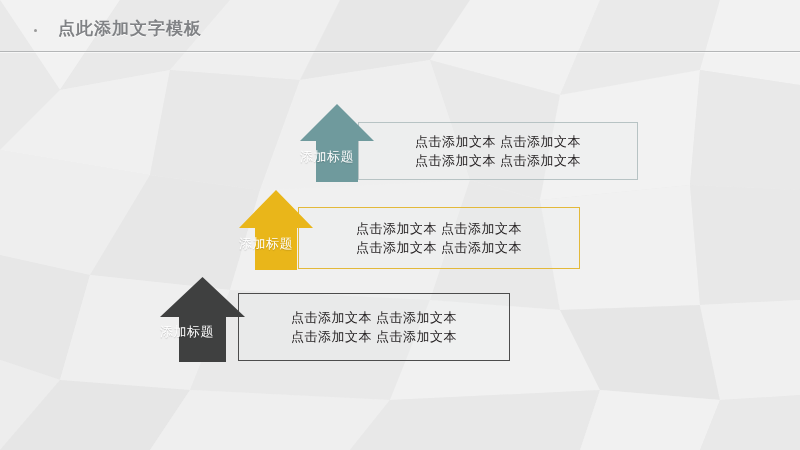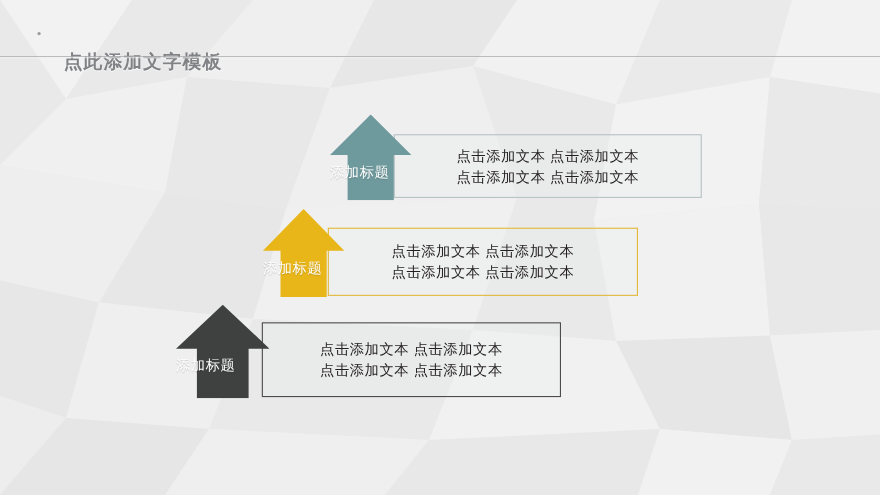--- a/index.html
+++ b/index.html
@@ -51,21 +51,20 @@
   #title-text {
     position: absolute;
     left: 58px;
     top: 17px;
     font-size: 17px;
     font-weight: bold;
     letter-spacing: 1px;
     color: #808285;
     text-shadow: 0 1px 0 rgba(255,255,255,0.75);
     white-space: nowrap;
-    margin-top: 28px;
   }
   #header-rule {
     position: absolute;
     left: 0;
     top: 51px;
     width: 800px;
     height: 1px;
     background: #a9abad;
     opacity: 0.85;
   }

